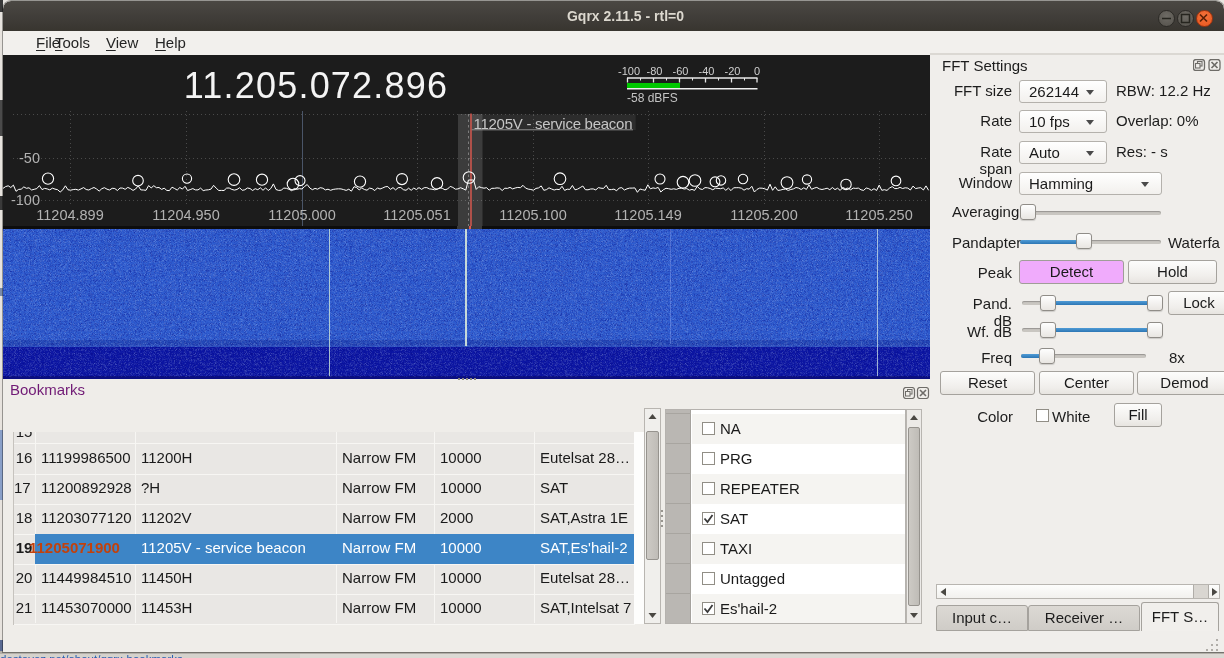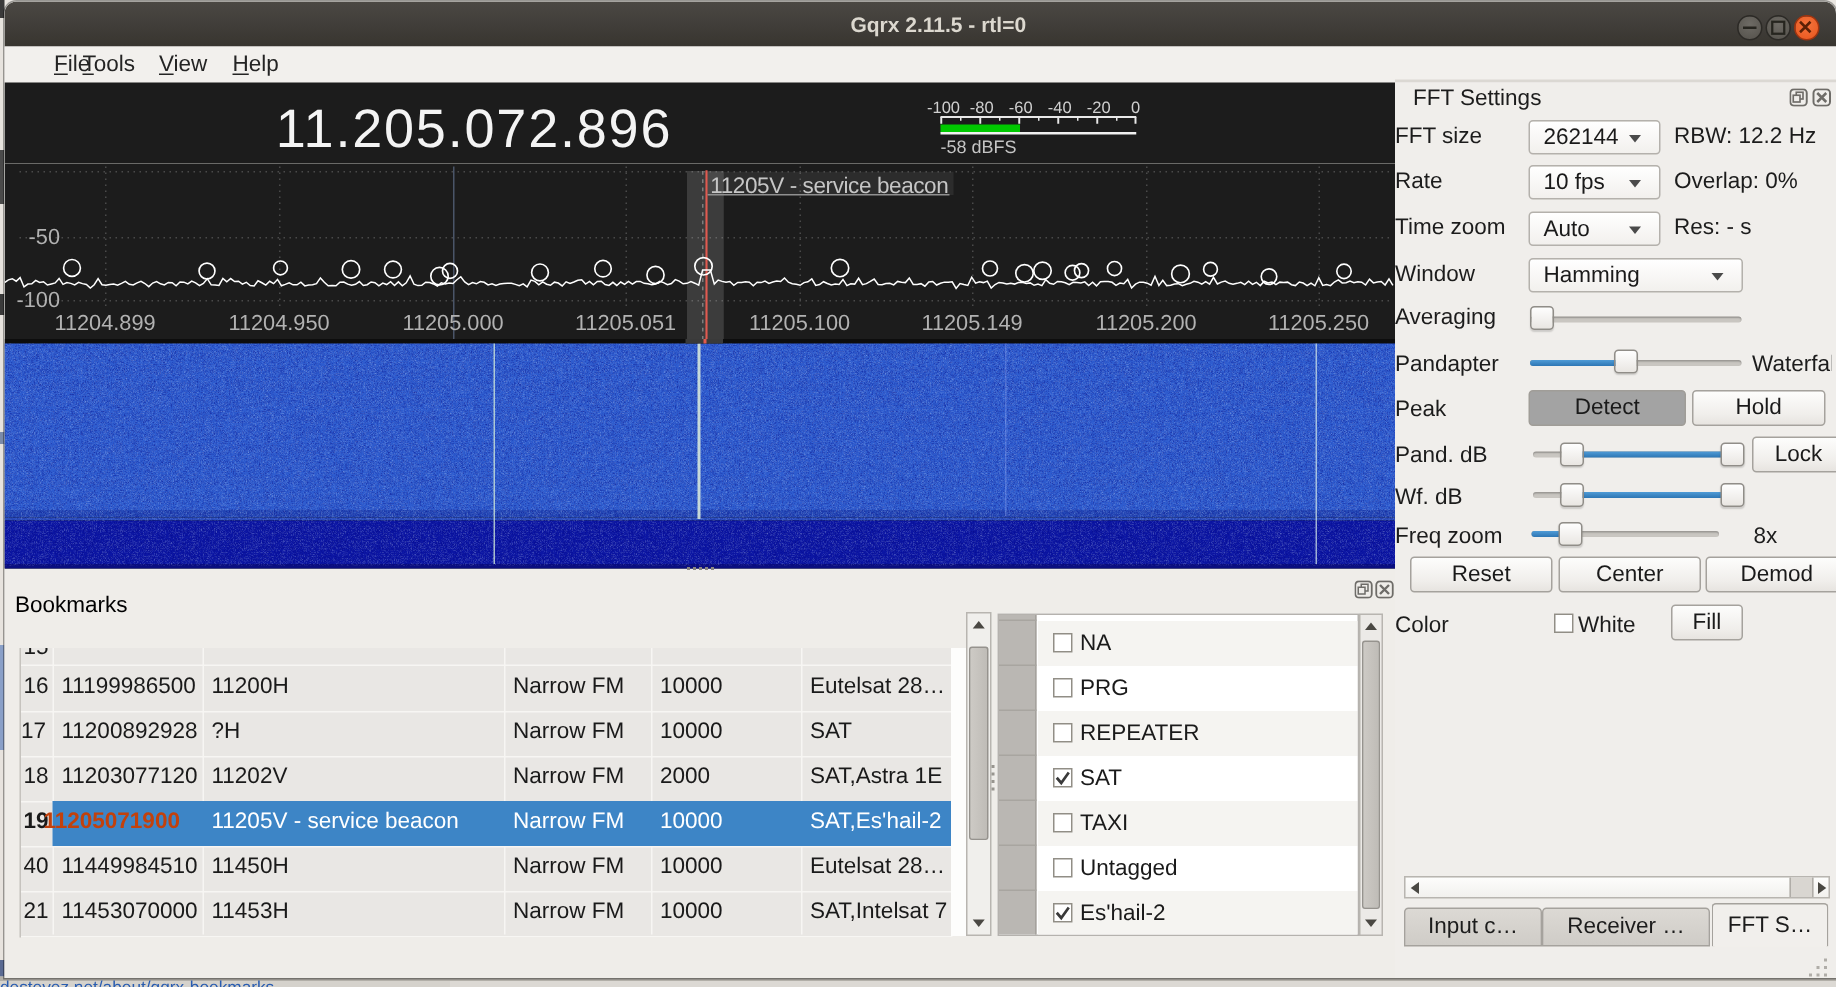--- a/index.html
+++ b/index.html
@@ -11,21 +11,21 @@
 .wbtn{position:absolute;top:8.5px;width:17px;height:17px;border-radius:50%;}
 .wbtn.g{background:radial-gradient(circle at 50% 35%,#6e6b65,#54514b);border:1px solid #2c2a26;}
 .wbtn.o{background:radial-gradient(circle at 50% 35%,#f4733c,#e8561d);border:1px solid #9e3410;}
 #menubar{position:absolute;left:0;top:30px;width:100%;height:24px;background:#f2f0ed;font-size:15px;color:#242424;}
 #menubar>span{position:absolute;top:3px;}
 .mnu{text-decoration:underline;text-underline-offset:2px;}
 #central{position:absolute;left:0;top:54px;width:927px;height:597px;background:#efede9;}
 #freqarea{position:absolute;left:0;top:0;width:927px;height:54px;background:#1c1c1c;}
 #bigfreq{position:absolute;left:0;top:10px;width:626px;text-align:center;font-size:36px;color:#f4f4f4;letter-spacing:1.2px;}
 #dock{position:absolute;left:927px;top:54px;width:294px;height:597px;background:#f0eeeb;font-size:15px;color:#1c1c1c;}
-.lbl{position:absolute;text-align:left;}
+.lbl{position:absolute;text-align:right;padding-left:22px;}
 .combo{position:absolute;height:23px;background:linear-gradient(#fff,#f2f0ed);border:1px solid #b4b1ac;border-radius:3px;padding:2px 0 0 9px;font-size:15px;color:#1a1a1a;}
 .carr{position:absolute;width:0;height:0;border-left:4.5px solid transparent;border-right:4.5px solid transparent;border-top:5.5px solid #4a4a4a;}
 .btn{position:absolute;height:24px;background:linear-gradient(#fdfdfc,#f0eeeb 70%,#e7e4e0);border:1px solid #a5a29d;border-radius:3px;text-align:center;font-size:15px;color:#1a1a1a;padding-top:2px;}
 .groove{position:absolute;height:4px;background:#c9c6c1;border-radius:2px;box-shadow:inset 0 1px 1px rgba(0,0,0,0.25);}
 .gblue{position:absolute;height:4px;background:linear-gradient(#4f9bd6,#2d76b4);border-radius:2px;}
 .handle{position:absolute;width:16px;height:16px;background:linear-gradient(#fefefe,#e9e6e2);border:1px solid #908d88;border-radius:3px;box-shadow:0 1px 1px rgba(0,0,0,0.15);}
 .ck{position:absolute;width:13px;height:13px;background:#fff;border:1px solid #918e86;}
 </style></head>
 <body>
 
@@ -184,21 +184,21 @@
 <div class="abs" style="left:454px;top:0;width:25px;height:3px;background:#3a3a3a;"></div>
 <div class="abs" style="left:466px;top:0;width:1.5px;height:3px;background:#e05a50;"></div>
 </div>
 
 <div class="abs" style="left:455px;top:322.5px;width:2px;height:2px;background:#8a8781;"></div>
 <div class="abs" style="left:459px;top:322.5px;width:2px;height:2px;background:#8a8781;"></div>
 <div class="abs" style="left:463px;top:322.5px;width:2px;height:2px;background:#8a8781;"></div>
 <div class="abs" style="left:467px;top:322.5px;width:2px;height:2px;background:#8a8781;"></div>
 <div class="abs" style="left:471px;top:322.5px;width:2px;height:2px;background:#8a8781;"></div>
 
-<div class="abs" style="left:7px;top:340px;font-size:15px;color:#000000;">Bookmarks</div>
+<div class="abs" style="left:7px;top:326px;font-size:15px;color:#701a75;">Bookmarks</div>
 <svg class="abs" style="left:900px;top:332px;" width="28" height="12">
 <rect x="0.5" y="0.5" width="11" height="11" rx="2.5" fill="none" stroke="#6e6c68" stroke-width="1.2"></rect>
 <rect x="4.5" y="2.5" width="4.5" height="4.5" fill="none" stroke="#6e6c68" stroke-width="1"></rect>
 <rect x="2.5" y="4.5" width="4.5" height="4.5" fill="#efede9" stroke="#6e6c68" stroke-width="1"></rect>
 <rect x="14.5" y="0.5" width="11" height="11" rx="2.5" fill="none" stroke="#6e6c68" stroke-width="1.2"></rect>
 <path d="M17 3 L23 9 M23 3 L17 9" stroke="#6e6c68" stroke-width="1.6"></path>
 </svg>
 
 <div class="abs" style="left:10px;top:377px;width:622px;height:193px;background:#e9e7e4;border-left:1px solid #c6c3be;font-size:15px;color:#1a1a1a;overflow:hidden;">
 <div class="abs" style="left:20.5px;top:0;width:1px;height:191px;background:#f7f6f3;"></div>
@@ -232,21 +232,21 @@
 <div class="abs" style="left:526px;top:77px;color:#1a1a1a;white-space:nowrap;">SAT,Astra 1E</div>
 <div class="abs" style="left:0;top:102px;width:622px;height:1px;background:#f7f6f3;"></div>
 <div class="abs" style="left:21px;top:102px;width:601px;height:30px;background:#3d85c6;"></div>
 <div class="abs" style="left:0;top:107px;width:20px;text-align:center;font-weight:bold;">19</div>
 <div class="abs" style="left:15px;top:107px;color:#c2410c;white-space:nowrap;font-weight:bold;">11205071900</div>
 <div class="abs" style="left:127px;top:107px;color:#ffffff;white-space:nowrap;">11205V - service beacon</div>
 <div class="abs" style="left:328px;top:107px;color:#ffffff;white-space:nowrap;">Narrow FM</div>
 <div class="abs" style="left:426px;top:107px;color:#ffffff;white-space:nowrap;">10000</div>
 <div class="abs" style="left:526px;top:107px;color:#ffffff;white-space:nowrap;">SAT,Es'hail-2</div>
 <div class="abs" style="left:0;top:132px;width:622px;height:1px;background:#f7f6f3;"></div>
-<div class="abs" style="left:0;top:137px;width:20px;text-align:center;">40</div>
+<div class="abs" style="left:0;top:137px;width:20px;text-align:center;">20</div>
 <div class="abs" style="left:27px;top:137px;color:#1a1a1a;white-space:nowrap;">11449984510</div>
 <div class="abs" style="left:127px;top:137px;color:#1a1a1a;white-space:nowrap;">11450H</div>
 <div class="abs" style="left:328px;top:137px;color:#1a1a1a;white-space:nowrap;">Narrow FM</div>
 <div class="abs" style="left:426px;top:137px;color:#1a1a1a;white-space:nowrap;">10000</div>
 <div class="abs" style="left:526px;top:137px;color:#1a1a1a;white-space:nowrap;">Eutelsat 28…</div>
 <div class="abs" style="left:0;top:162px;width:622px;height:1px;background:#f7f6f3;"></div>
 <div class="abs" style="left:0;top:167px;width:20px;text-align:center;">21</div>
 <div class="abs" style="left:27px;top:167px;color:#1a1a1a;white-space:nowrap;">11453070000</div>
 <div class="abs" style="left:127px;top:167px;color:#1a1a1a;white-space:nowrap;">11453H</div>
 <div class="abs" style="left:328px;top:167px;color:#1a1a1a;white-space:nowrap;">Narrow FM</div>
@@ -320,39 +320,39 @@
 <rect x="2.5" y="4.5" width="4.5" height="4.5" fill="#f0eeeb" stroke="#6e6c68" stroke-width="1.1"></rect>
 <rect x="16" y="0.5" width="11" height="11" rx="2.5" fill="none" stroke="#6e6c68" stroke-width="1.3"></rect>
 <path d="M18.5 3 L24.5 9 M24.5 3 L18.5 9" stroke="#6e6c68" stroke-width="1.7"></path>
 </svg>
 <div class="lbl" style="left:0;top:26.5px;width:82px;">FFT size</div>
 <div class="combo" style="left:89px;top:24.5px;width:88px;">262144</div>
 <div class="carr" style="left:156px;top:34.5px;"></div>
 <div class="lbl" style="left:0;top:57px;width:82px;">Rate</div>
 <div class="combo" style="left:89px;top:55px;width:88px;">10 fps</div>
 <div class="carr" style="left:156px;top:65px;"></div>
-<div class="lbl" style="left:0;top:87.5px;width:82px;">Time zoom</div>
+<div class="lbl" style="left:0;top:87.5px;width:82px;">Rate span</div>
 <div class="combo" style="left:89px;top:85.5px;width:88px;">Auto</div>
 <div class="carr" style="left:156px;top:95.5px;"></div>
 <div class="lbl" style="left:0;top:118.5px;width:82px;">Window</div>
 <div class="combo" style="left:89px;top:116.5px;width:143px;">Hamming</div>
 <div class="carr" style="left:211px;top:126.5px;"></div>
 <div class="abs" style="left:186px;top:26.5px;">RBW: 12.2 Hz</div>
 <div class="abs" style="left:186px;top:57px;">Overlap: 0%</div>
 <div class="abs" style="left:186px;top:87.5px;">Res: - s</div>
 <div class="lbl" style="left:0;top:148px;width:82px;">Averaging</div>
 <div class="groove" style="left:90px;top:156px;width:141px;"></div>
 <div class="handle" style="left:90px;top:149px;"></div>
 <div class="lbl" style="left:0;top:179px;width:82px;">Pandapter</div>
 <div class="groove" style="left:90px;top:184.5px;width:141px;"></div>
 <div class="gblue" style="left:90px;top:184.5px;width:63px;"></div>
 <div class="handle" style="left:146px;top:178px;"></div>
 <div class="abs" style="left:238px;top:179px;width:53px;overflow:hidden;white-space:nowrap;">Waterfall</div>
 <div class="lbl" style="left:0;top:209px;width:82px;">Peak</div>
-<div class="abs btn" style="left:89px;top:205px;width:105px;background:#a3a3a3;border-color:#a09d98;">Detect</div>
+<div class="abs btn" style="left:89px;top:205px;width:105px;background:#f0abfc;border-color:#a09d98;">Detect</div>
 <div class="btn" style="left:198px;top:205px;width:89px;">Hold</div>
 <div class="lbl" style="left:0;top:240px;width:82px;">Pand. dB</div>
 <div class="groove" style="left:92px;top:245.5px;width:138px;"></div>
 <div class="gblue" style="left:118px;top:245.5px;width:105px;"></div>
 <div class="handle" style="left:110px;top:239.5px;"></div>
 <div class="handle" style="left:217px;top:239.5px;"></div>
 <div class="btn" style="left:238px;top:236px;width:62px;">Lock</div>
 <div class="lbl" style="left:0;top:267.5px;width:82px;">Wf. dB</div>
 <div class="groove" style="left:92px;top:273px;width:138px;"></div>
 <div class="gblue" style="left:118px;top:273px;width:105px;"></div>

